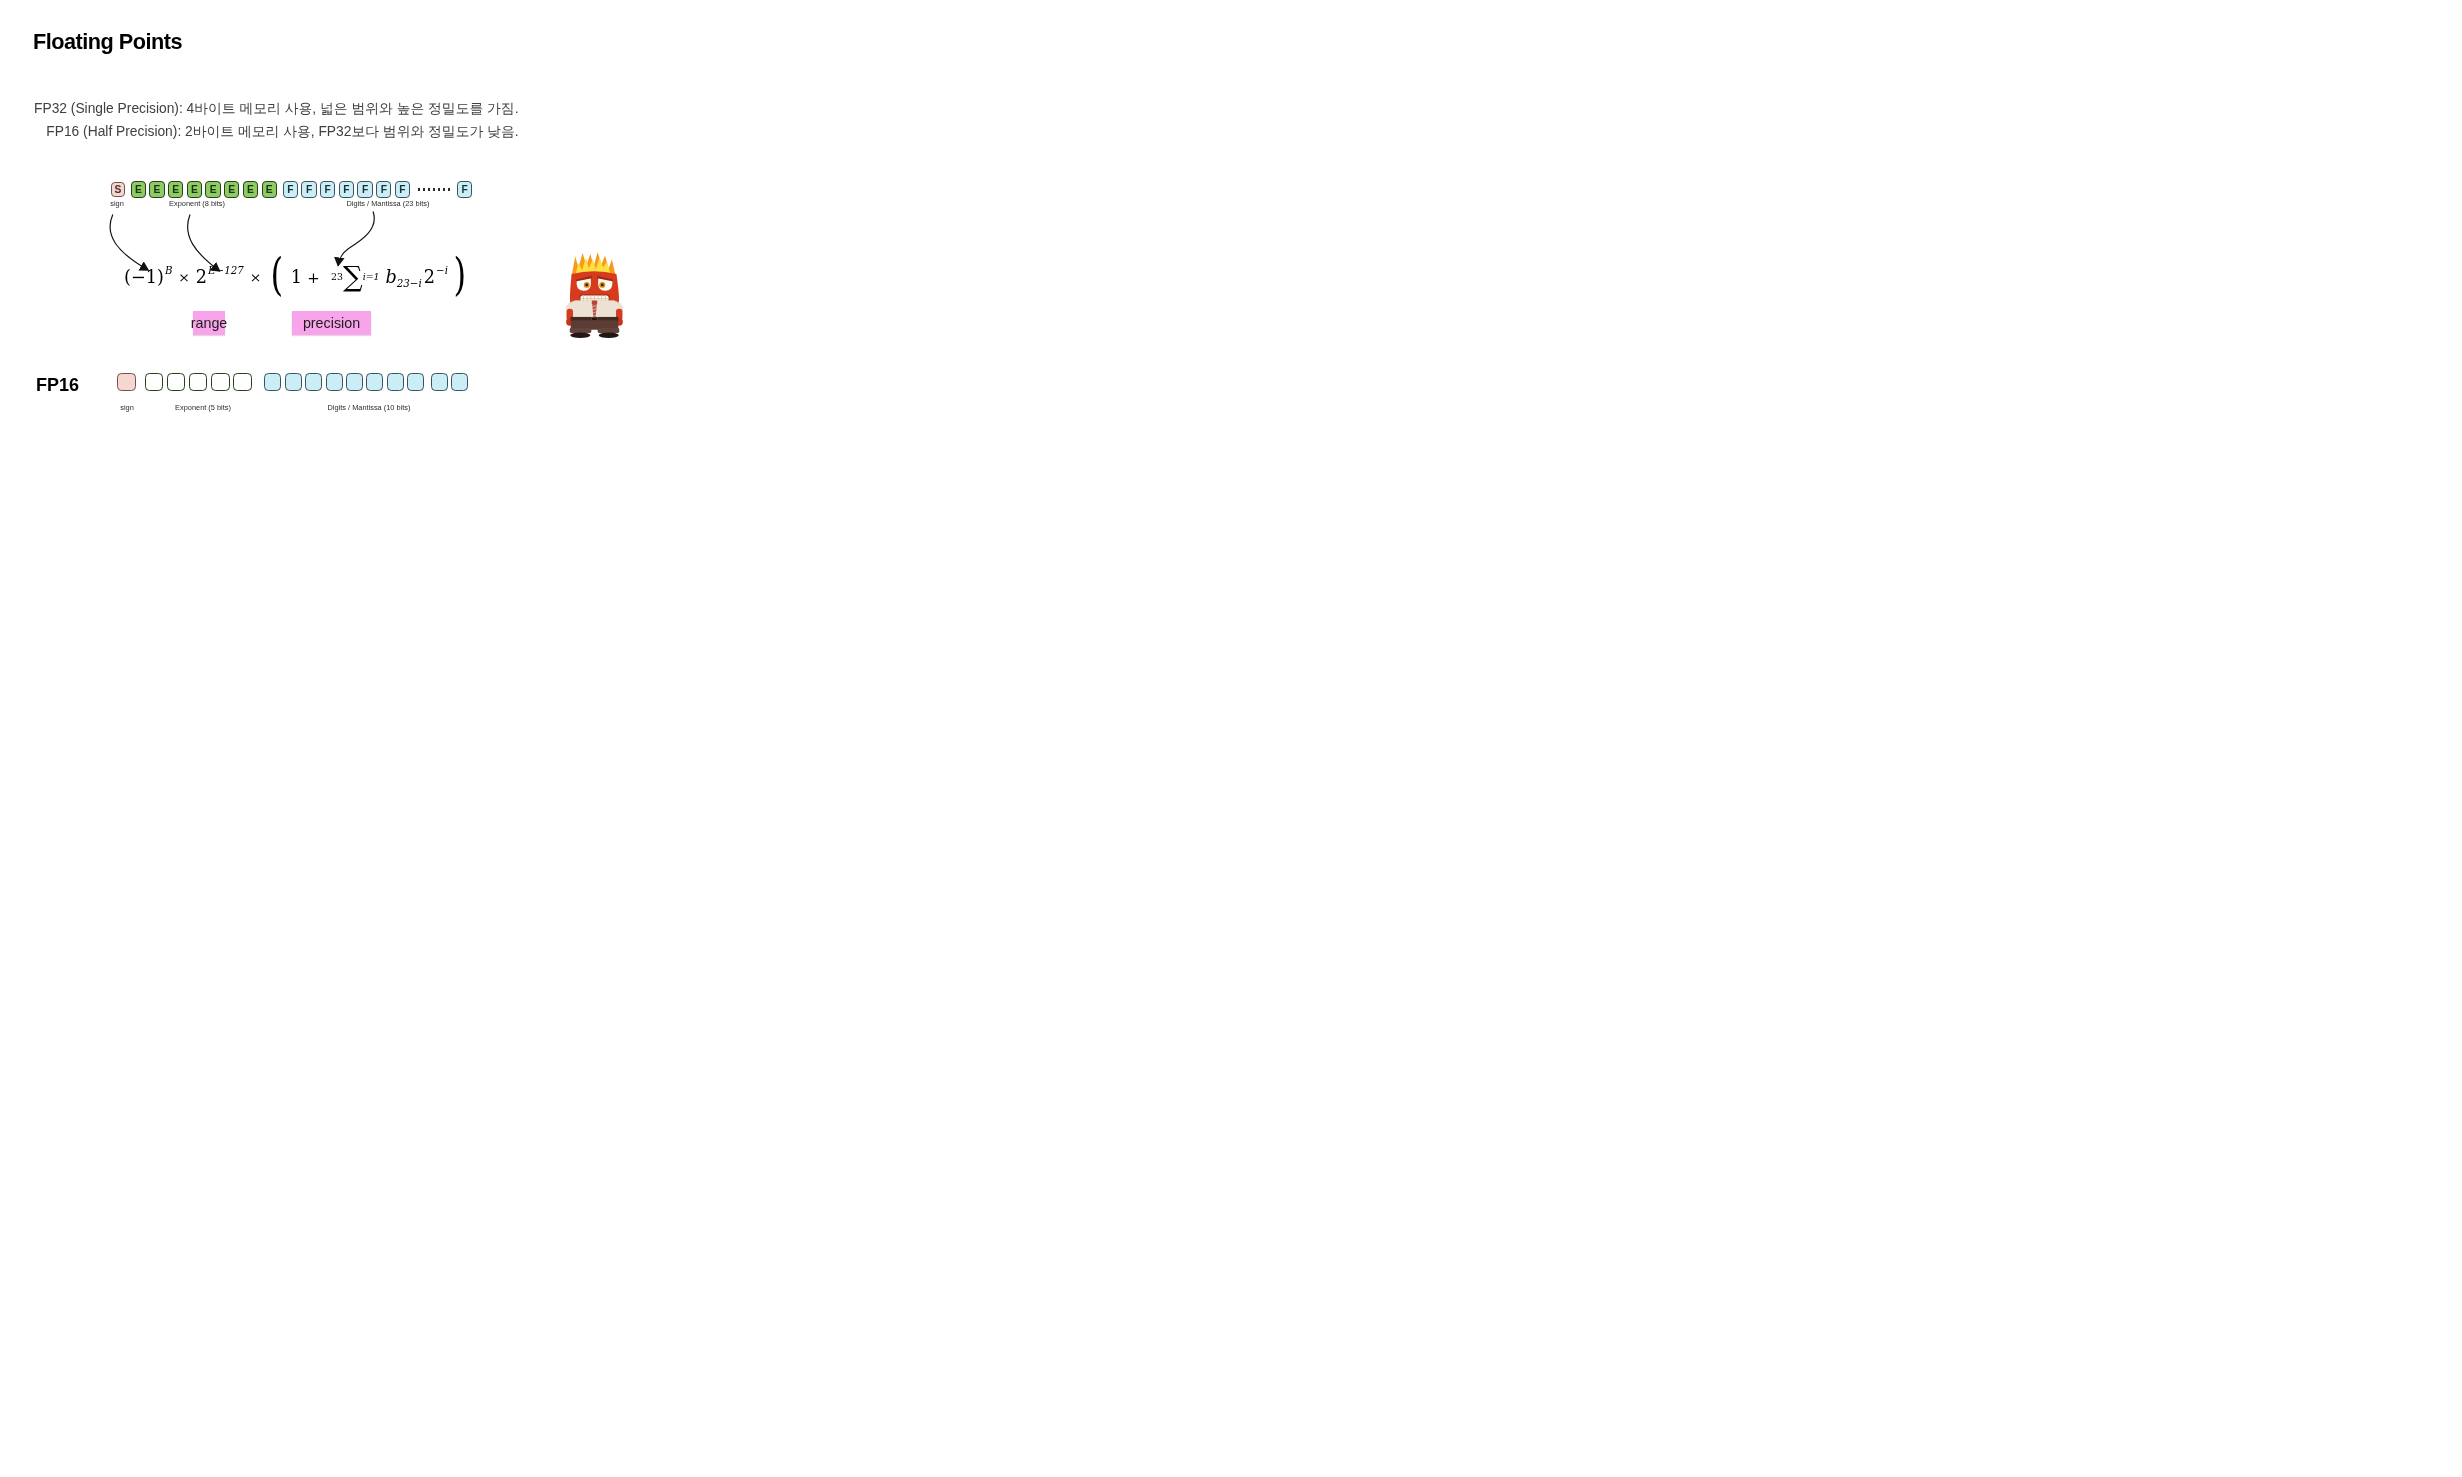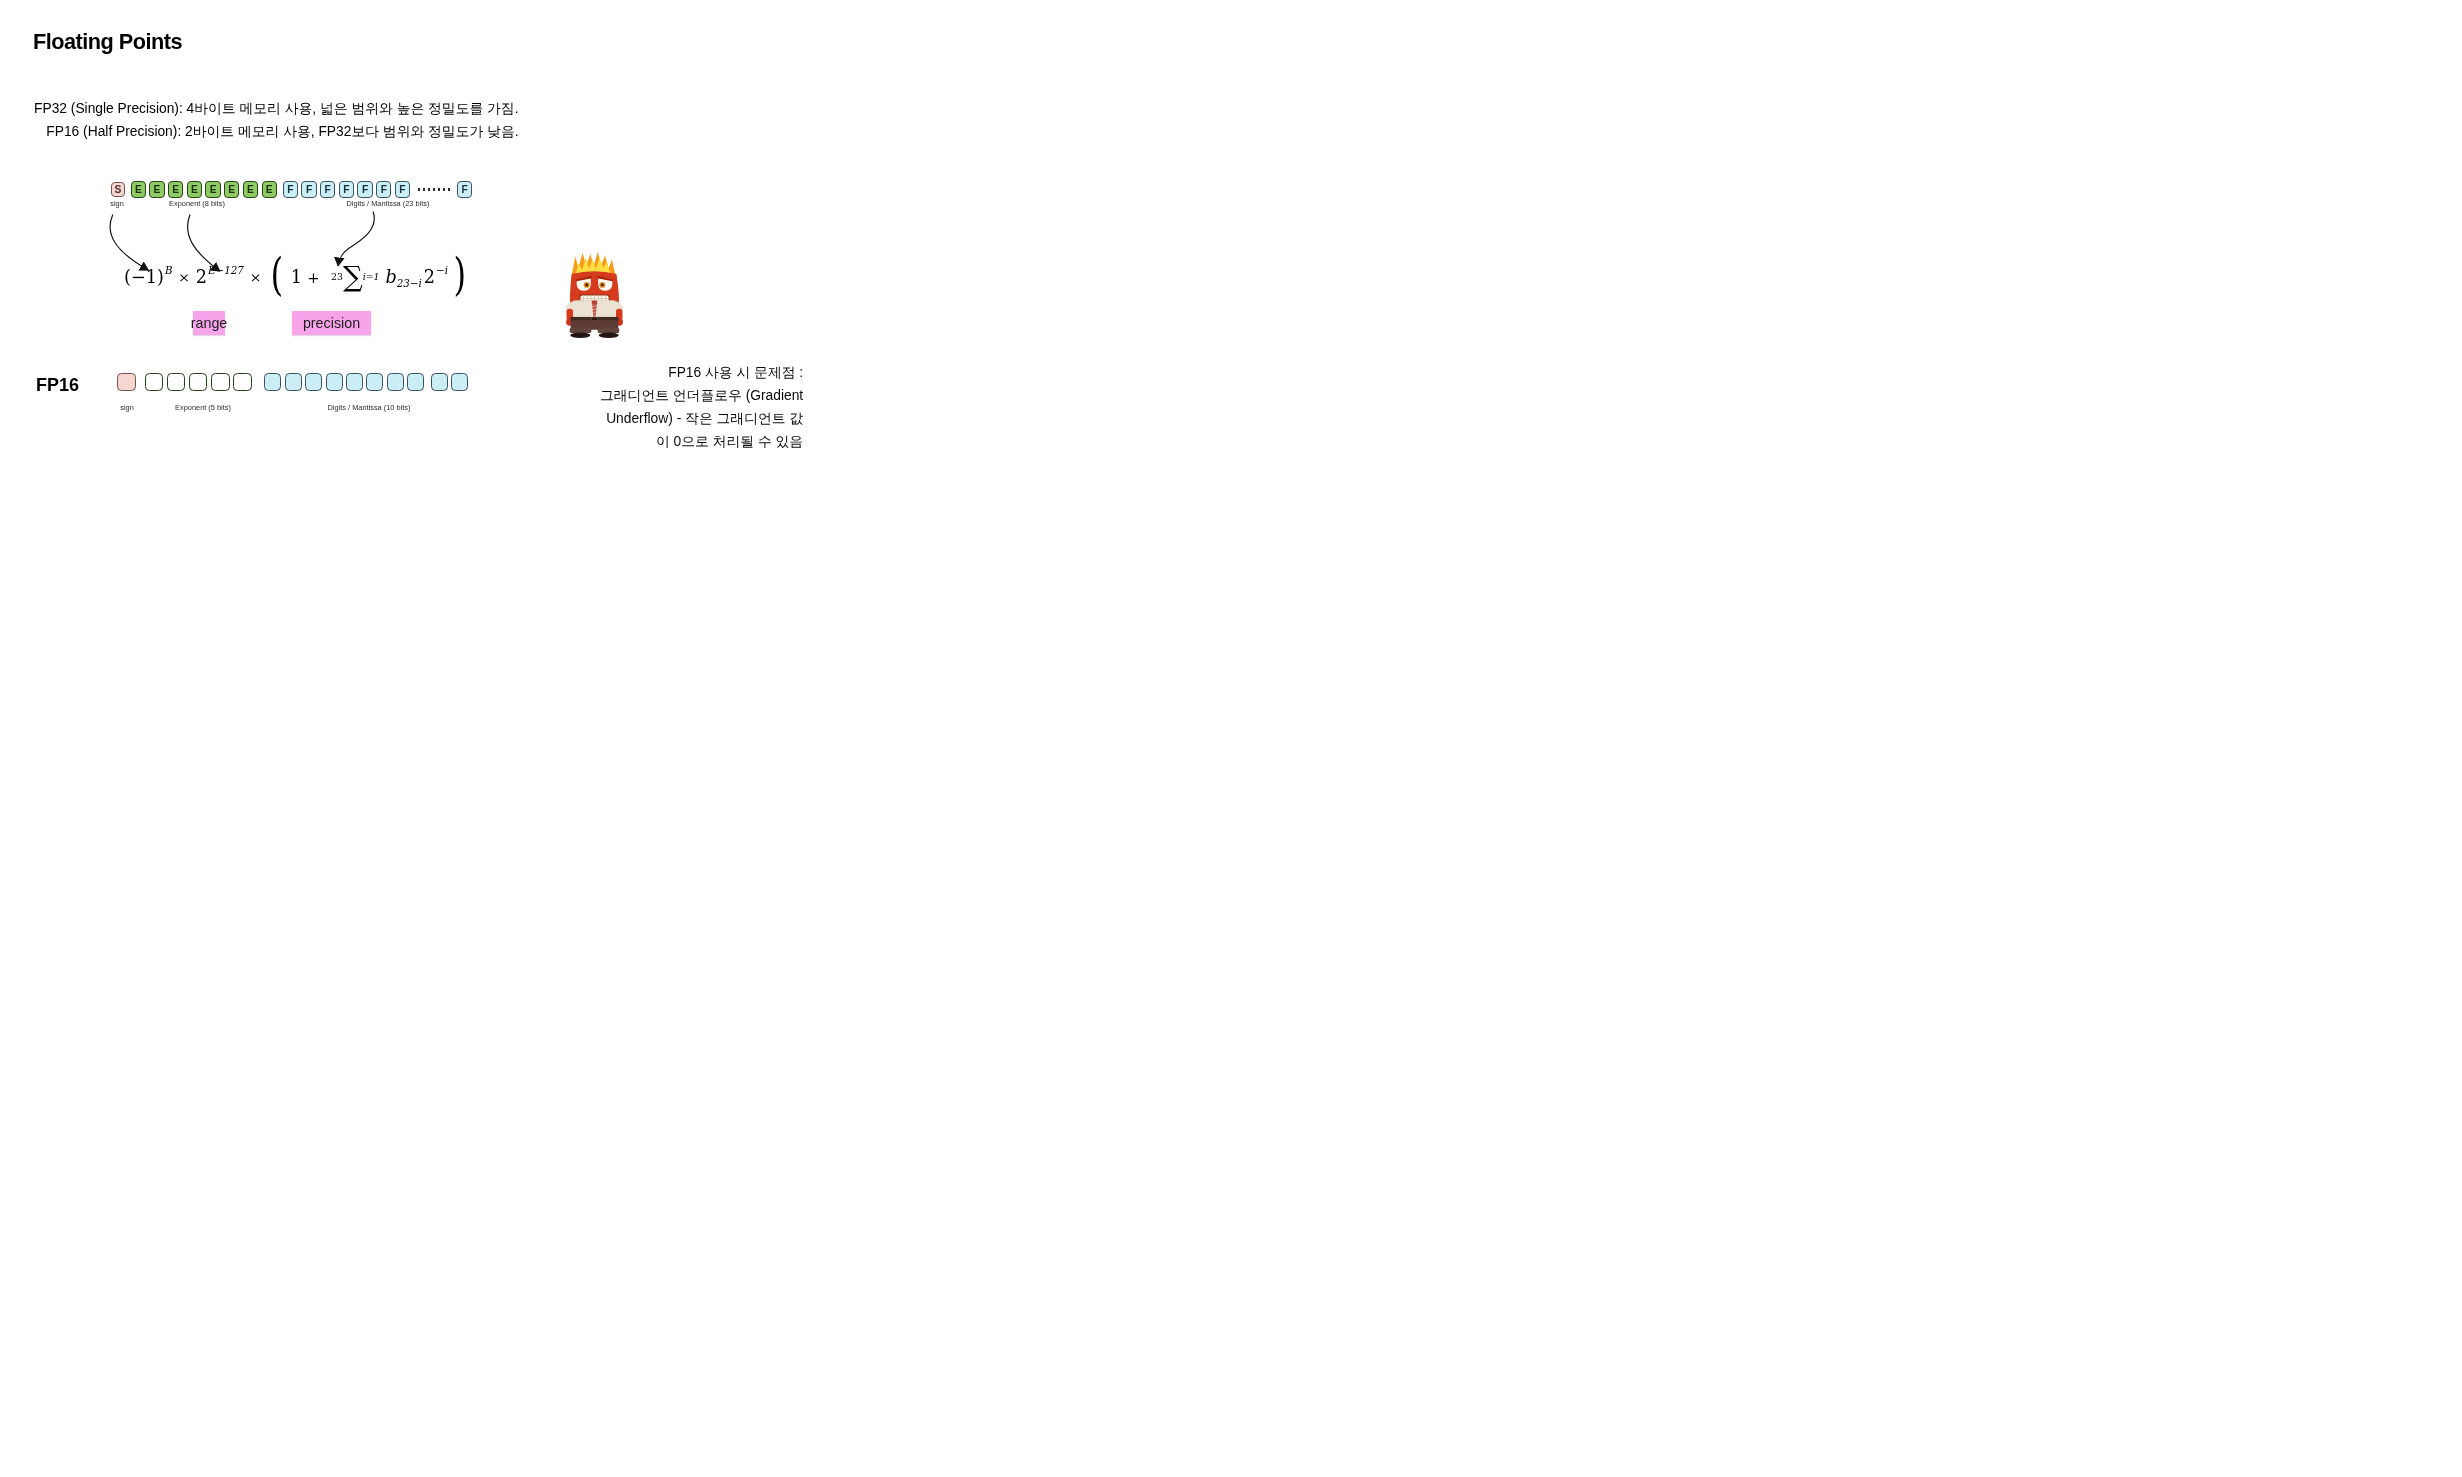--- a/index.html
+++ b/index.html
@@ -2,21 +2,21 @@
 <html style="font-size:7.9px"><head>
 <meta charset="utf-8">
 <style>
   html,body{margin:0;padding:0;background:#ffffff;}
   .stage{position:relative;width:876px;height:492px;background:#fff;overflow:hidden;
          font-family:"Liberation Sans",sans-serif;color:#111;text-align:right;}
 
   .page-title{position:absolute;left:33px;top:28.6px;font-size:21.7px;font-weight:700;
               letter-spacing:-0.5px;color:#000;}
 
-  .intro{position:absolute;left:34px;top:98px;font-size:13.8px;line-height:22.7px;color:#000000;}
+  .intro{position:absolute;left:34px;top:98px;font-size:13.8px;line-height:22.7px;color:#404040;}
   .intro div{white-space:nowrap;}
 
   
   .bit-row{position:absolute;display:flex;align-items:center;}
   .row-fp32{left:111px;top:181px;}
   .row-fp16{left:117px;top:373px;}
   .bit-group{display:flex;align-items:center;}
   .row-fp32 .bit-group + .bit-group{margin-left:5.9px;}
   .g18{margin-left:8.9px!important;} .g26{margin-left:12.8px!important;} .g14{margin-left:6.9px!important;}
   .cell{box-sizing:border-box;display:flex;align-items:center;justify-content:center;
@@ -222,21 +222,15 @@
       <rect x="14" y="144" width="104" height="9" fill="#3f2a24"></rect>
       <rect x="60" y="145" width="12" height="7" fill="#23160f" stroke="#6b5a4f" stroke-width="1"></rect>
       <rect x="14" y="151" width="104" height="21" rx="4" fill="#5c3c34"></rect>
       <rect x="12" y="168" width="47" height="11" rx="3" fill="#63443c"></rect>
       <rect x="73" y="168" width="47" height="11" rx="3" fill="#63443c"></rect>
     </g>
     <ellipse cx="35" cy="184" rx="22" ry="6" fill="#241612"></ellipse>
     <ellipse cx="97" cy="184" rx="22" ry="6" fill="#241612"></ellipse>
   </svg>
 
-  <div class="note">
-    <div>FP16 사용 시 문제점 :</div>
-    <div>그래디언트 언더플로우 (Gradient</div>
-    <div>Underflow) - 작은 그래디언트 값</div>
-    <div>이 0으로 처리될 수 있음</div>
-  </div>
 
 </div>
 
 
 </body></html>

